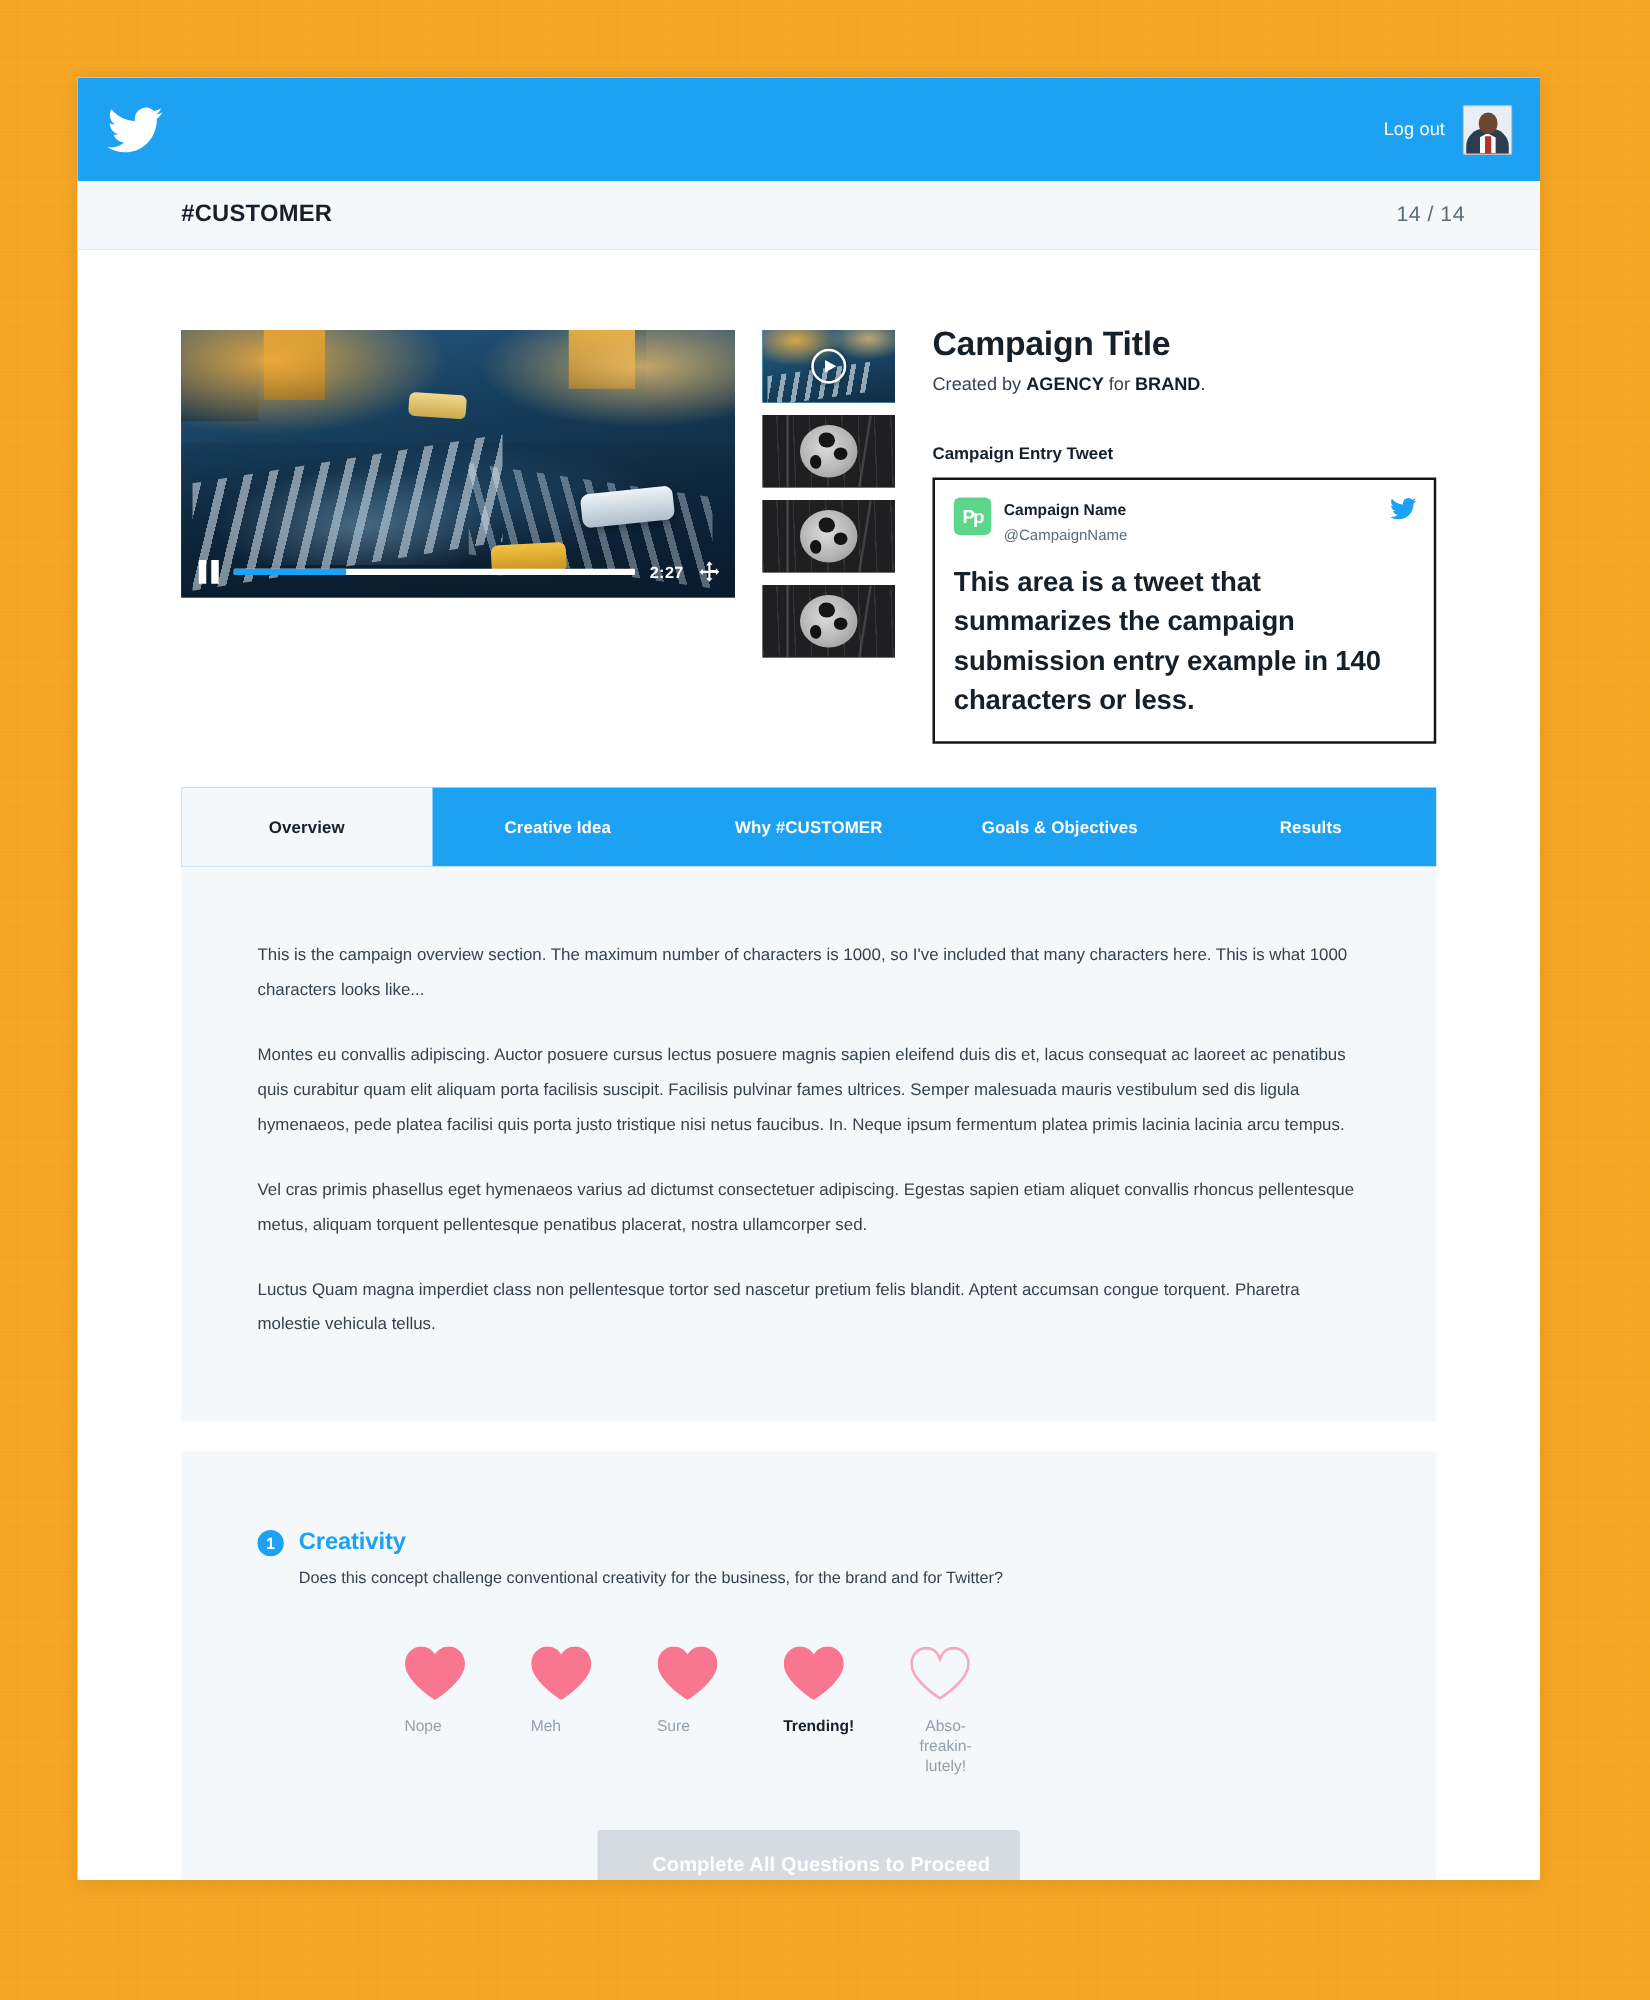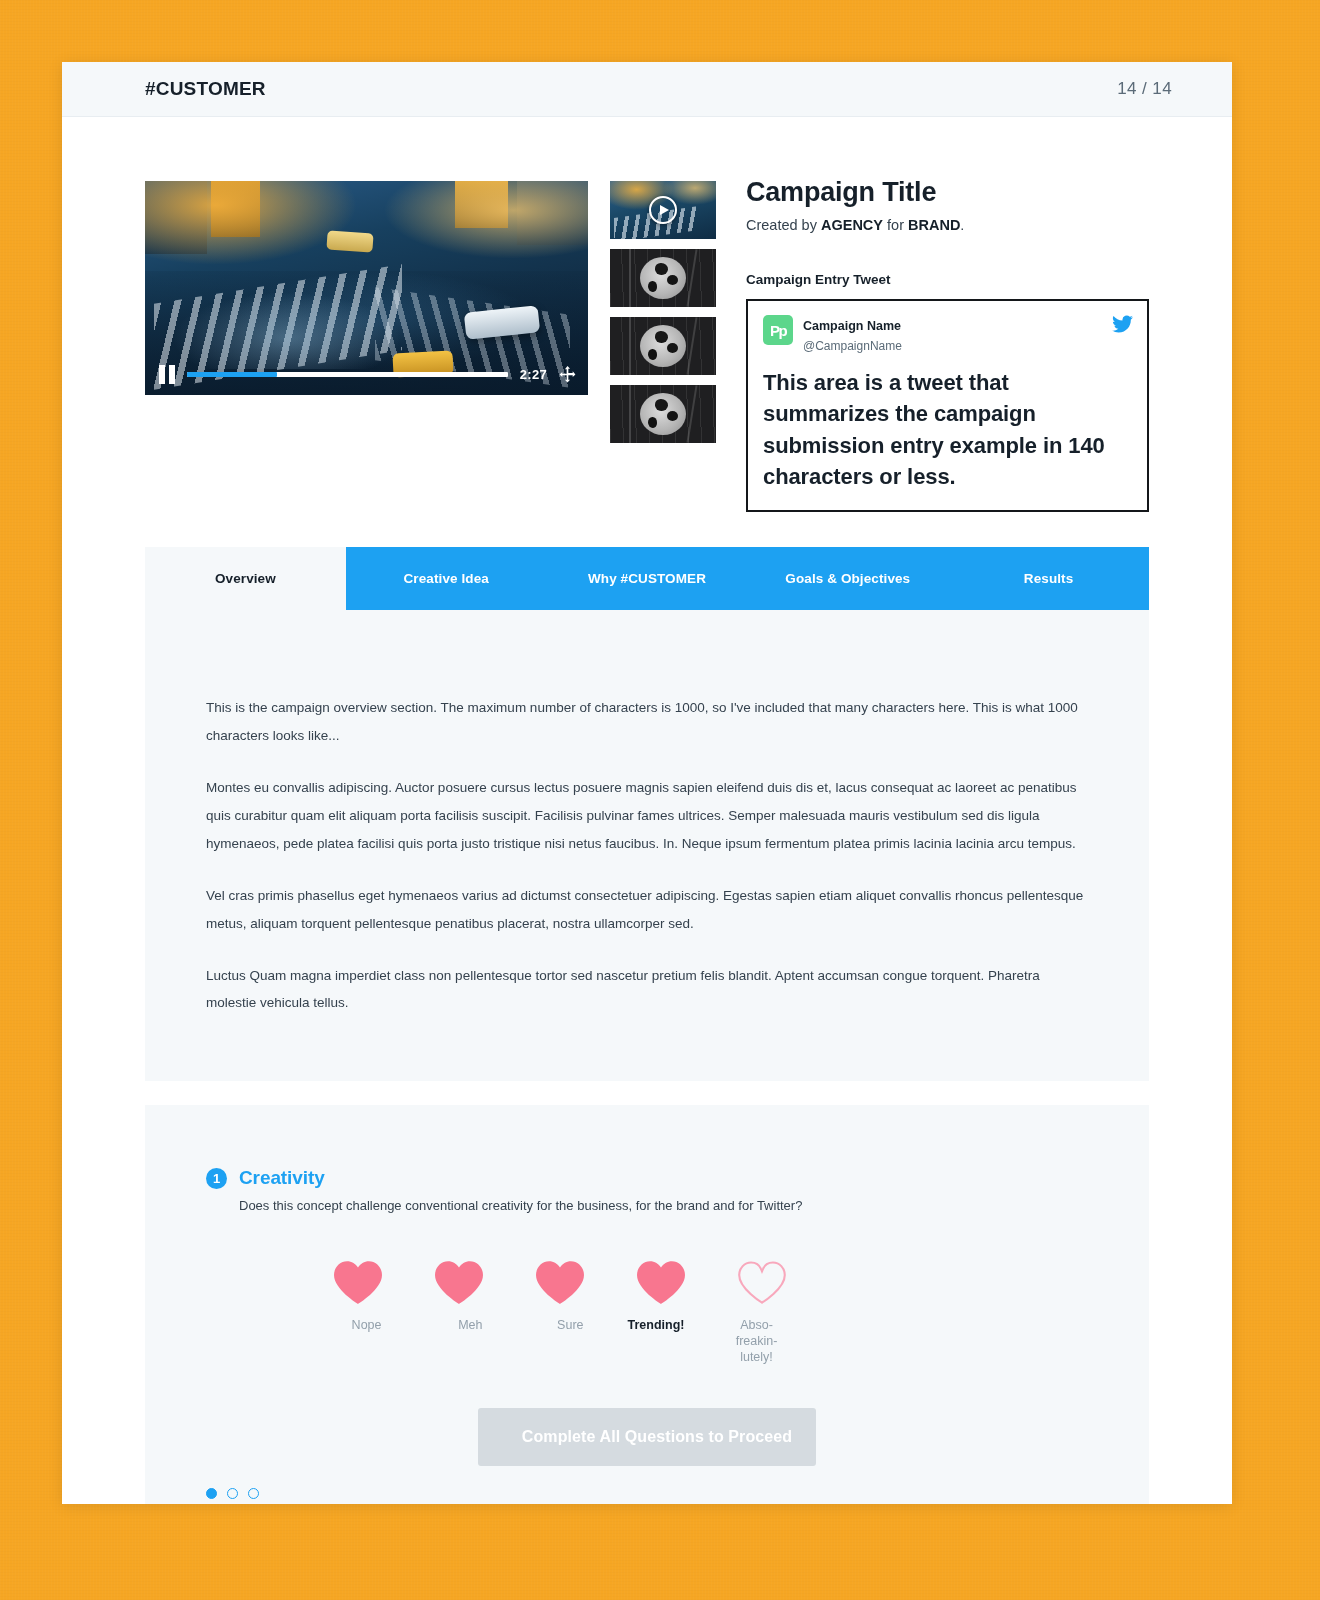--- a/index.html
+++ b/index.html
@@ -219,21 +219,21 @@
   .tabs { display: flex; background: #1DA1F2; justify-content: center; }
   .tab {
     flex: 1;
     height: 63px;
     display:flex; align-items:center; justify-content:center;
     color:#ffffff; font-size:13.5px; font-weight:700; letter-spacing:.1px;
     cursor: pointer;
   }
   .tab.active { background:#F5F8FA; color:#16202A; }
 
-  .overview-body { padding: 84px 61px 64px 61px; }
+  .overview-body { padding: 57px 61px 64px 61px; }
   .overview-body p {
     font-size: 13.5px; color:#35424e; line-height: 2.07;
     margin-bottom: 24px;
   }
   .overview-body p:last-child { margin-bottom: 0; }
 
   
   .question-panel {
     margin-top: 24px;
     background: #F5F8FA;
@@ -245,21 +245,21 @@
     width: 21px; height: 21px; border-radius: 50%;
     background: #1DA1F2; color: #fff;
     font-size: 13px; font-weight: 700;
     display:flex; align-items:center; justify-content:center;
     flex:none;
   }
   .q-title { font-size: 19px; font-weight: 700; color: #1DA1F2; letter-spacing: -.1px; }
   .q-text { font-size: 13px; color:#35424e; margin-top: 9px; padding-left: 33px; }
 
   .rating { display:flex; justify-content:center; gap: 43px; margin-top: 48px; padding-right: 185px; }
-  .rating-item { width: 58px; display:flex; flex-direction:column; align-items:flex-end; cursor:pointer; }
+  .rating-item { width: 58px; display:flex; flex-direction:column; align-items:flex-start; cursor:pointer; }
   .heart { width: 48px; height: 44px; display:block; }
   .rating-label {
     margin-top: 13px; font-size: 12.5px; color:#93a0ab; text-align:center; line-height:1.26;
   }
   .rating-item.selected .rating-label { color:#16202A; font-weight:700; }
   .next-arrow-wrap { position:absolute; right: 80px; top: 156px; cursor:pointer; }
 
   .cta-wrap { display:flex; justify-content:center; margin-top: 42px; padding-right: 0; }
   .cta {
     width: 338px; height: 58px;
@@ -273,20 +273,37 @@
   .dot { width: 11px; height: 11px; border-radius:50%; border: 1.6px solid #1DA1F2; background: transparent; cursor:pointer; }
   .dot.active { background:#1DA1F2; }
 </style>
 </head>
 <body>
 
 <div class="page-bg"></div>
 
 <div class="app">
 
+  <div class="topbar">
+    <span>
+      <svg class="tw-logo" viewBox="0 0 24 20" aria-hidden="true">
+        <path fill="#ffffff" d="M24 2.4c-.9.4-1.8.7-2.8.8 1-.6 1.8-1.6 2.2-2.7-1 .6-2 1-3.1 1.2A4.9 4.9 0 0 0 11.9 5c0 .4 0 .8.1 1.1C7.9 5.9 4.2 4 1.7.9 1.2 1.7 1 2.6 1 3.5c0 1.7.9 3.2 2.2 4.1-.8 0-1.6-.2-2.2-.6v.1c0 2.4 1.7 4.4 3.9 4.8-.4.1-.8.2-1.3.2-.3 0-.6 0-.9-.1.6 2 2.4 3.4 4.6 3.4A9.9 9.9 0 0 1 0 17.5 13.9 13.9 0 0 0 7.5 19.7c9.1 0 14-7.5 14-14v-.6c1-.7 1.8-1.6 2.5-2.7z"></path>
+      </svg>
+    </span>
+    <div class="topbar-right">
+      <span class="logout">Log out</span>
+      <span class="avatar">
+        <span class="sky"></span>
+        <span class="body"></span>
+        <span class="shirt"></span>
+        <span class="tie"></span>
+        <span class="head"></span>
+      </span>
+    </div>
+  </div>
 
   <div class="subheader">
     <span class="hashtag">#CUSTOMER</span>
     <span class="counter">14 / 14</span>
   </div>
 
   <div class="content">
 
     <div class="media-row">
 

